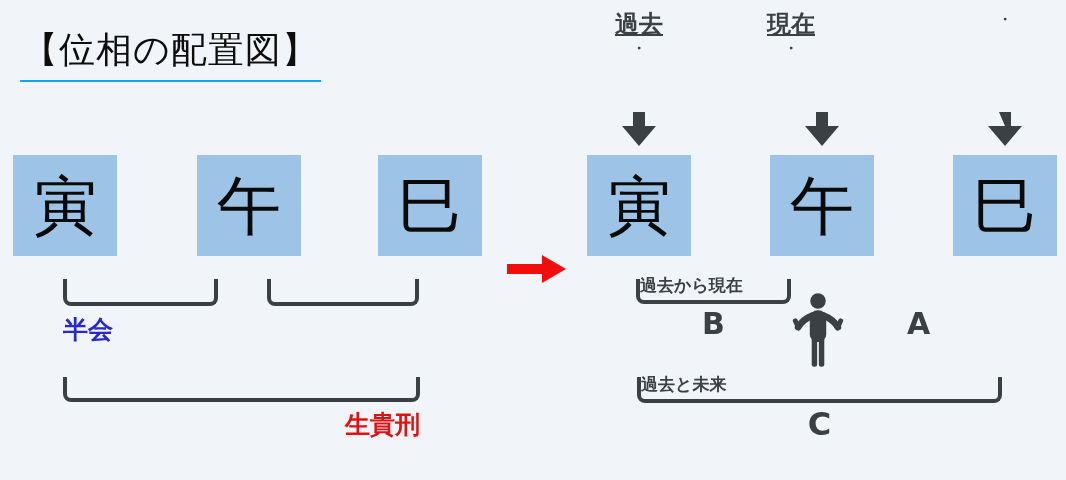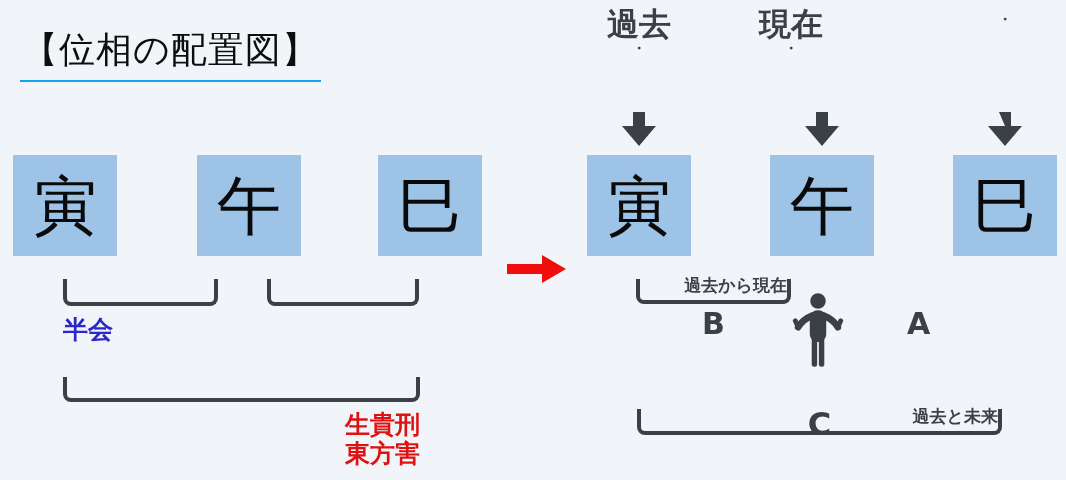--- a/index.html
+++ b/index.html
@@ -39,39 +39,39 @@
   .bracket{
     position:absolute;
     border-left:4px solid var(--dark);
     border-right:4px solid var(--dark);
     border-bottom:4px solid var(--dark);
     border-bottom-left-radius:8px;
     border-bottom-right-radius:8px;
   }
   .bracket .inner-label{
     position:absolute;left:0;right:0;bottom:3px;
-    text-align:right;
+    text-align:left;
     font-size:17px;font-weight:700;color:var(--dark);
     white-space:nowrap;
   }
   .blue-label{
     position:absolute;
     font-size:25px;font-weight:700;color:var(--accent-blue);
     white-space:nowrap;
   }
   .red-label{
     position:absolute;text-align:right;
     font-size:25px;font-weight:700;color:var(--accent-red);
     line-height:29px;white-space:nowrap;
   }
   .top-label{
     position:absolute;top:10px;width:104px;
     text-align:center;color:var(--dark);font-weight:700;
   }
-  .top-label .line{font-size:32px;line-height:29px;}
+  .top-label .line{font-size:24px;line-height:29px;text-decoration:underline;}
   .top-label .sep{font-size:14px;line-height:19px;}
   .down-arrow{position:absolute;top:112px;width:104px;text-align:center;}
   .letter{
     position:absolute;text-align:center;
     font-size:30px;font-weight:700;color:var(--dark);
   }
   .svg-abs{position:absolute;}
 </style>
 </head>
 <body>
@@ -84,21 +84,20 @@
   <div class="zbox" style="left:197px;">午</div>
   <div class="zbox" style="left:378px;">巳</div>
 
   <div class="bracket" style="left:63px;top:279px;width:155px;height:27px;"></div>
   <div class="bracket" style="left:267px;top:279px;width:152px;height:27px;"></div>
   <div class="blue-label" style="left:63px;top:313px;width:155px;">半会</div>
 
   <div class="bracket" style="left:63px;top:377px;width:357px;height:25px;"></div>
   <div class="red-label" style="left:63px;top:410px;width:357px;">
     <div>生貴刑</div>
-    <div>東方害</div>
   </div>
 
   <svg class="svg-abs" style="left:507px;top:254px;" width="60" height="30" viewBox="0 0 60 30">
     <polygon points="0,10 35,10 35,1 59,15 35,29 35,20 0,20" fill="#F20D0D"></polygon>
   </svg>
 
   <div class="top-label" style="left:587px;">
     <div class="line">過去</div>
     <div class="sep">・</div>
   </div>
@@ -145,18 +144,18 @@
       <rect x="30.9" y="46" width="5.6" height="31" rx="2.6"></rect>
     </g>
     <g fill="none" stroke="#3B4045" stroke-linecap="round">
       <path d="M24 24 Q14 28 9.5 36" stroke-width="7"></path>
       <path d="M9.5 36 L6.5 29.5" stroke-width="5"></path>
       <path d="M36 24 Q46 28 50.5 36" stroke-width="7"></path>
       <path d="M50.5 36 L53.5 29.5" stroke-width="5"></path>
     </g>
   </svg>
 
-  <div class="bracket" style="left:637px;top:377px;width:365px;height:26px;margin-top:32px;">
+  <div class="bracket" style="left:637px;top:377px;width:365px;height:26px;">
     <div class="inner-label">過去と未来</div>
   </div>
   <div class="letter" style="left:637px;top:405px;width:365px;font-size:32px;">C</div>
 
 </div>
 
 </body></html>

